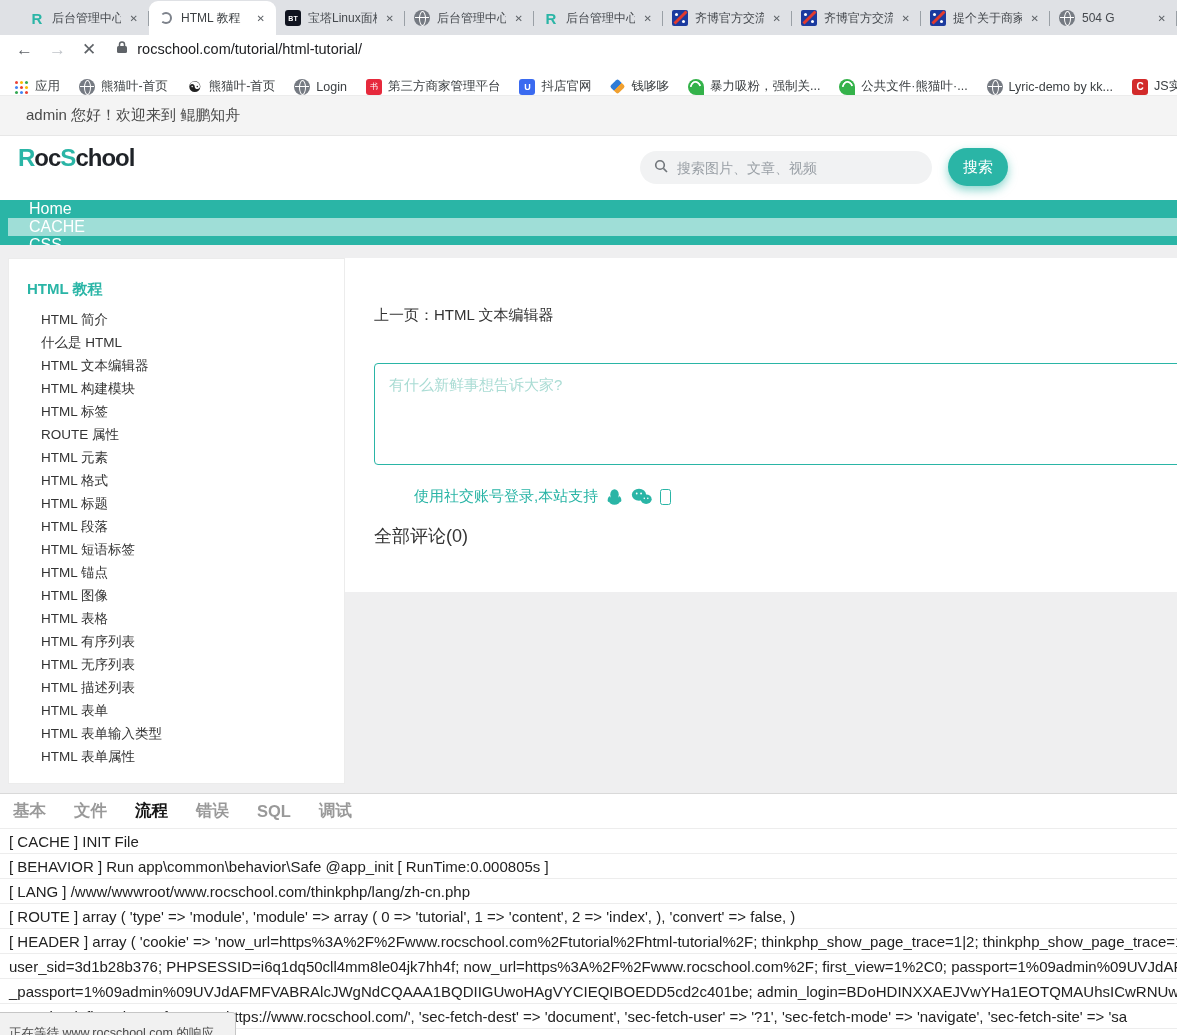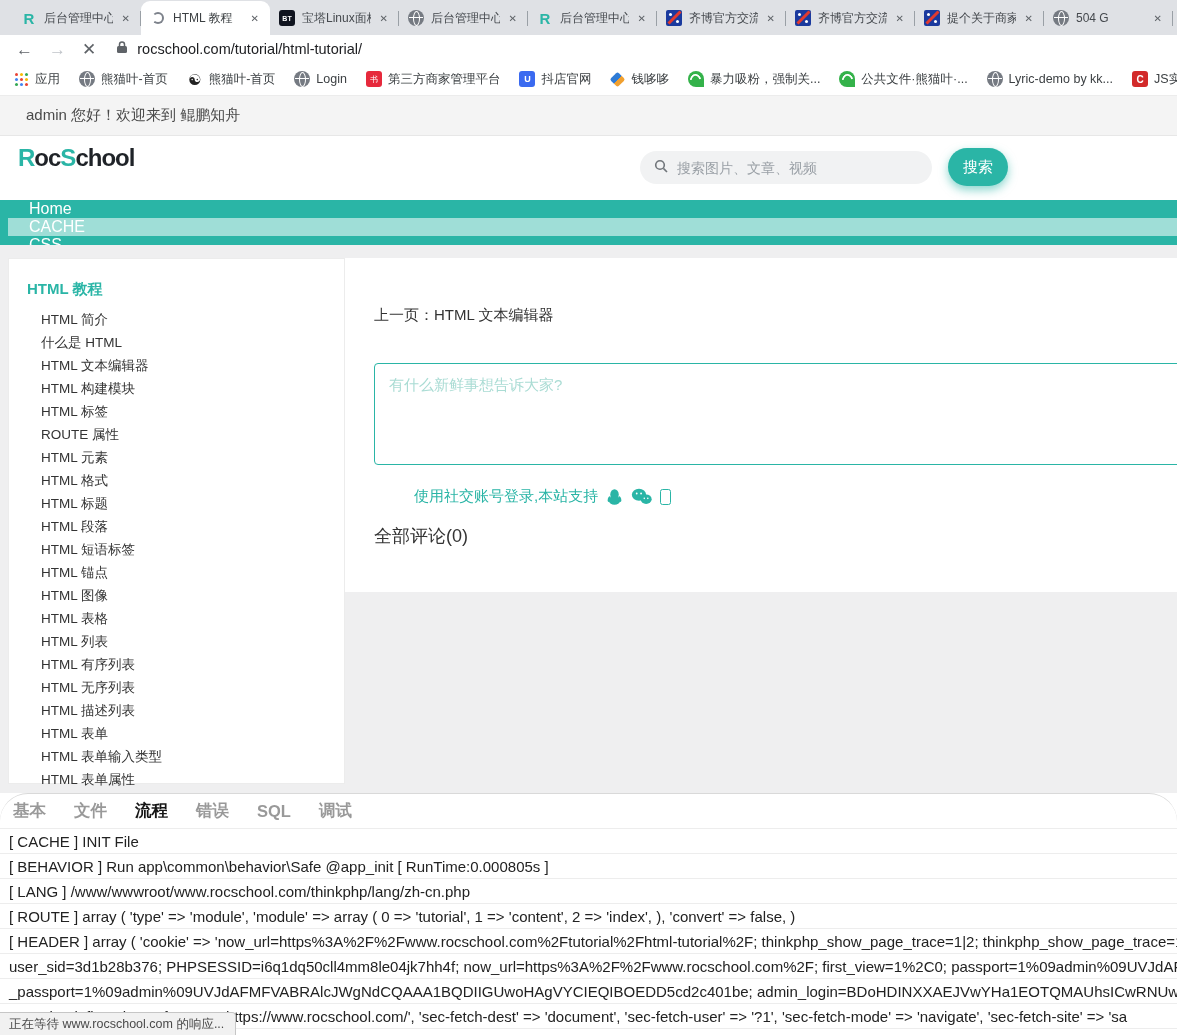--- a/index.html
+++ b/index.html
@@ -1,21 +1,21 @@
 <!DOCTYPE html>
 <html><head>
 <meta charset="utf-8">
 <style>
   * { margin:0; padding:0; box-sizing:border-box; font-family:"Liberation Sans","DejaVu Sans",sans-serif; }
   html,body { background:#fff; }
   #screen { position:relative; width:1177px; height:1035px; overflow:hidden; background:#fff; }
 
   
   .tabstrip { position:absolute; top:0; left:0; width:1177px; height:35px; background:#dfe1e5; }
-  .tabs { display:flex; align-items:flex-end; height:35px; padding-left:12px; }
+  .tabs { display:flex; align-items:flex-end; height:35px; padding-left:20px; }
   .tab { width:129px; height:34px; display:flex; align-items:center; gap:7px; padding:0 9px; font-size:12px; color:#45494e; position:relative; cursor:default; }
   .tab:not(.active)::after { content:""; position:absolute; right:0; top:10px; height:15px; border-right:1px solid #9aa0a6; }
   .tab.active { background:#fff; border-radius:9px 9px 0 0; color:#3c4043; }
   .tab.active::after { border:none; }
   .tab .title { flex:1; overflow:hidden; white-space:nowrap; }
   .tab .close { font-size:10px; color:#5f6368; padding:1px 2px; }
 
   .fav { width:16px; height:16px; flex:none; position:relative; display:flex; align-items:center; justify-content:center; }
   [data-icon="r-logo"] .fav::before { content:"R"; color:#2ab5a6; font-weight:bold; font-size:15px; }
   [data-icon="loading"] .fav { width:12px; height:12px; margin:2px; border:2px solid #7d828b; border-left-color:transparent; border-radius:50%; }
@@ -40,21 +40,21 @@
   [data-icon="csdn"] .fav { background:#d22a2a; border-radius:3px; }
   [data-icon="csdn"] .fav::before { content:"C"; color:#fff; font-weight:bold; font-size:10px; }
 
   .addressbar { position:absolute; top:35px; left:0; width:1177px; height:28px; background:#fff; display:flex; align-items:center; gap:16px; padding:0 16px; }
   .navbtn { font-size:17px; color:#5f6368; line-height:1; }
   .navbtn.disabled { color:#c0c4c9; }
   .urlbox { display:flex; align-items:center; gap:9px; margin-left:4px; }
   .url { font-size:14.5px; color:#202124; }
 
   .bookmarksbar { position:absolute; top:63px; left:0; width:1177px; height:33px; background:#fff; border-bottom:1px solid #ececec; }
-  .bookmarks { display:flex; align-items:center; height:32px; gap:19px; padding:0 13px; white-space:nowrap; }
+  .bookmarks { display:flex; align-items:flex-end; height:32px; gap:19px; padding:0 13px; white-space:nowrap; }
   .bm { display:flex; align-items:center; gap:6px; font-size:12.5px; color:#3c4043; flex:none; }
 
   
   .adminbar { position:absolute; top:96px; left:0; width:1177px; height:40px; background:#f4f4f4; border-bottom:1px solid #e7e7e7; display:flex; align-items:center; padding-left:26px; font-size:15px; color:#4a4a4a; }
   .siteheader { position:absolute; top:136px; left:0; width:1177px; height:64px; background:#fff; }
   .logo { position:absolute; left:18px; top:8px; font-size:24px; font-weight:bold; color:#1f2328; letter-spacing:-1px; }
   .logo .accent { color:#2ab5a6; }
   .searchbox { position:absolute; left:640px; top:15px; width:292px; height:33px; background:#f1f2f3; border-radius:17px; display:flex; align-items:center; gap:9px; padding:0 14px; }
   .searchbox input { border:none; outline:none; background:transparent; font-size:14px; color:#333; width:230px; }
   .searchbox input::placeholder { color:#9aa0a6; }
@@ -74,28 +74,28 @@
   .maincard { position:absolute; left:345px; top:258px; width:832px; height:334px; background:#fff; }
   .prev { position:absolute; left:29px; top:48px; font-size:15px; color:#333; }
   .comment-box { position:absolute; left:29px; top:105px; width:880px; height:102px; border:1px solid #2ab5a6; border-radius:4px; padding:12px 14px; font-size:15px; color:#333; resize:none; outline:none; }
   .comment-box::placeholder { color:#aadcd4; }
   .social { position:absolute; left:29px; top:229px; display:flex; align-items:center; gap:8px; color:#2ab5a6; font-size:15px;margin-left:40px; }
   .social .icn { display:flex; align-items:center; }
   .phone-icn { width:11px; height:16px; border:1.6px solid #2ab5a6; border-radius:2.5px; }
   .comments-title { position:absolute; left:29px; top:266px; font-size:18px; color:#333; }
 
   
-  .trace { position:absolute; top:793px; left:0; width:1177px; height:242px; background:#fff; border-top:1px solid #d9d9d9;border-radius:28px; }
+  .trace { position:absolute; top:793px; left:0; width:1177px; height:242px; background:#fff; border-top:1px solid #d9d9d9; }
   .trace-tabs { height:34px; display:flex; align-items:center; gap:28px; padding-left:13px; }
   .trace-tabs span { font-weight:bold; font-size:16.5px; color:#999; cursor:pointer; }
   .trace-tabs span.active { color:#151515; }
   .trace-lines { list-style:none; }
   .trace-lines li { height:25px; line-height:25px; border-top:1px solid #ededed; padding-left:9px; font-size:15px; color:#222; white-space:nowrap; overflow:hidden; }
 
-  .statusbubble { position:absolute; left:0; bottom:0; height:23px; background:#f1f1f1; border:1px solid #c6c6c6; border-left:none; border-bottom:none; border-radius:0 4px 0 0; padding:3px 11px 0 9px; font-size:12.5px; color:#4a4a4a; z-index:9; }
+  .statusbubble { position:absolute; left:0; bottom:0; height:23px; background:#f1f1f1; border:1px solid #c6c6c6; border-left:none; border-bottom:none; border-radius:0 4px 0 0; padding:12px 11px 0 9px; font-size:12.5px; color:#4a4a4a; z-index:9; }
 </style>
 </head>
 <body>
 
 <div id="screen">
 
   <div class="tabstrip">
     <div class="tabs">
 
     <div class="tab" data-icon="r-logo">
@@ -267,21 +267,20 @@
         <li>HTML 标签</li>
         <li>ROUTE 属性</li>
         <li>HTML 元素</li>
         <li>HTML 格式</li>
         <li>HTML 标题</li>
         <li>HTML 段落</li>
         <li>HTML 短语标签</li>
         <li>HTML 锚点</li>
         <li>HTML 图像</li>
         <li>HTML 表格</li>
-        <li>HTML 列表</li>
         <li>HTML 有序列表</li>
         <li>HTML 无序列表</li>
         <li>HTML 描述列表</li>
         <li>HTML 表单</li>
         <li>HTML 表单输入类型</li>
         <li>HTML 表单属性</li>
       </ul>
   </div>
 
   <div class="maincard">

